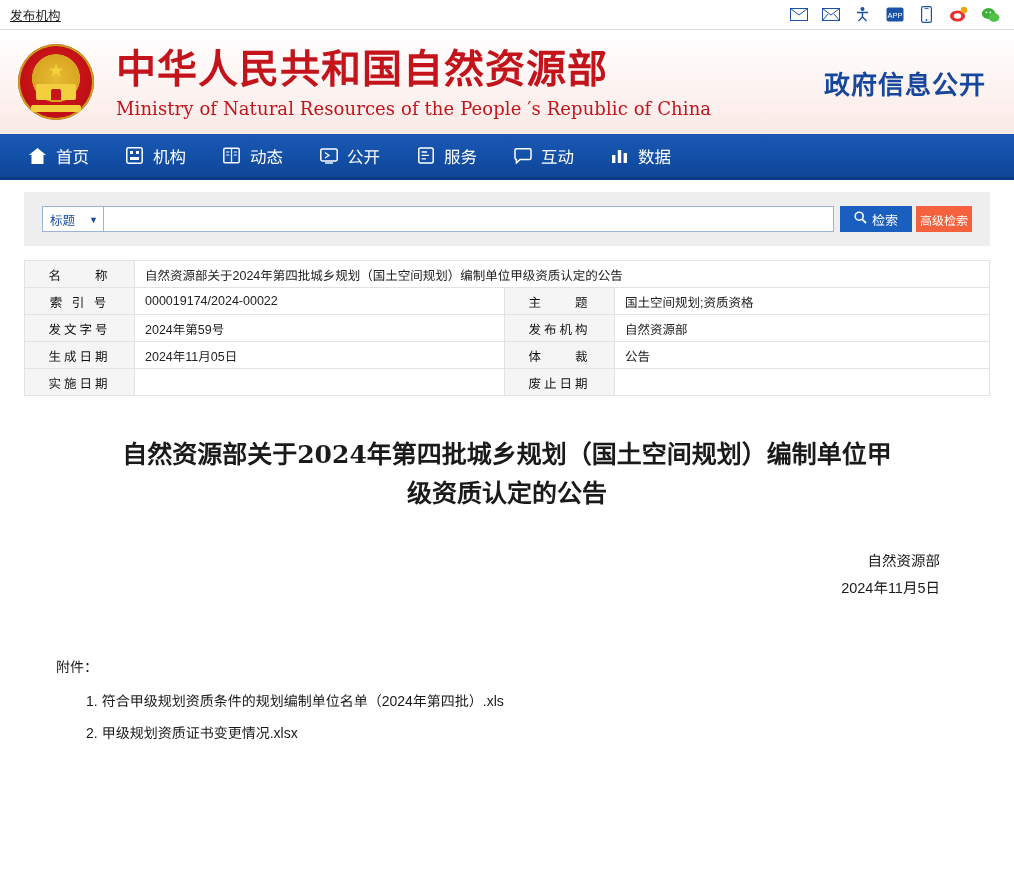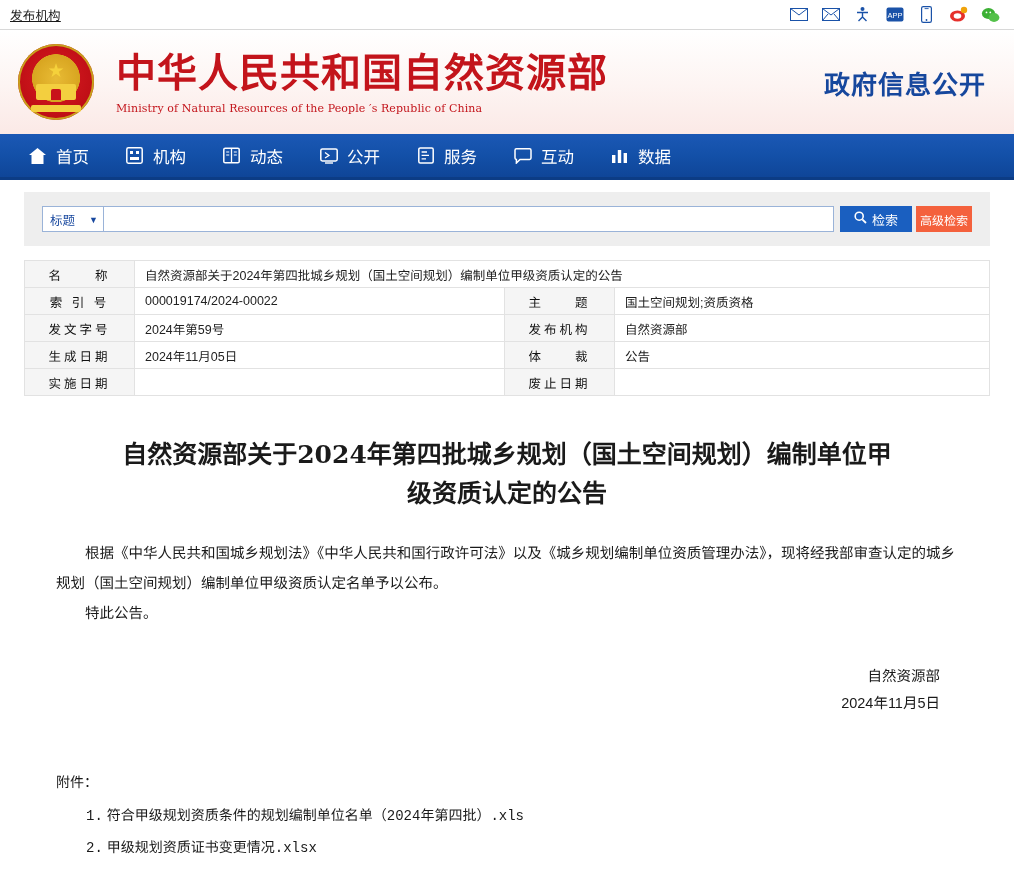--- a/index.html
+++ b/index.html
@@ -98,21 +98,21 @@
   .cn-title {
     font-family: "DejaVu Serif", "Liberation Serif", serif;
     font-size: 40px;
     font-weight: bold;
     color: #c3141b;
     letter-spacing: 1px;
     line-height: 1.15;
   }
   .en-title {
     font-family: "DejaVu Serif", "Liberation Serif", serif;
-    font-size: 11px;
+    font-size: 18px;
     color: #c3141b;
     margin-top: 6px;
     letter-spacing: 0.1px;
   }
   .banner-right {
     position: absolute;
     right: 28px;
     top: 50%;
     transform: translateY(-50%);
     font-family: "DejaVu Serif", "Liberation Serif", serif;
@@ -274,21 +274,20 @@
   .attach {
     margin: 48px 56px 30px 56px;
     font-size: 14px;
     color: #1a1a1a;
     line-height: 2.3;
   }
   .attach-title { }
   .attach-list {
     margin: 2px 0 0 0;
     padding-left: 30px;
-    font-family: Liberation Mono, monospace;
   }
   .attach-list li {
     list-style: none;
     position: relative;
   }
   .attach-list li .num { margin-right: 4px; }
 </style>
 </head>
 <body>
 
@@ -474,24 +473,20 @@
         <td class="meta-label">实施日期</td>
         <td class="meta-val val-wide"></td>
         <td class="meta-label">废止日期</td>
         <td class="meta-val val-last"></td>
       </tr>
     </tbody>
   </table>
 
   <div class="article">
     <h1 class="art-title">自然资源部关于2024年第四批城乡规划（国土空间规划）编制单位甲级资质认定的公告</h1>
-    <div class="art-body">
-      <p>根据《中华人民共和国城乡规划法》《中华人民共和国行政许可法》以及《城乡规划编制单位资质管理办法》，现将经我部审查认定的城乡规划（国土空间规划）编制单位甲级资质认定名单予以公布。</p>
-      <p>特此公告。</p>
-    </div>
     <div class="sign">
       <div>自然资源部</div>
       <div>2024年11月5日</div>
     </div>
   </div>
 
   <div class="attach">
     <div class="attach-title">附件：</div>
     <ul class="attach-list">
       <li>

